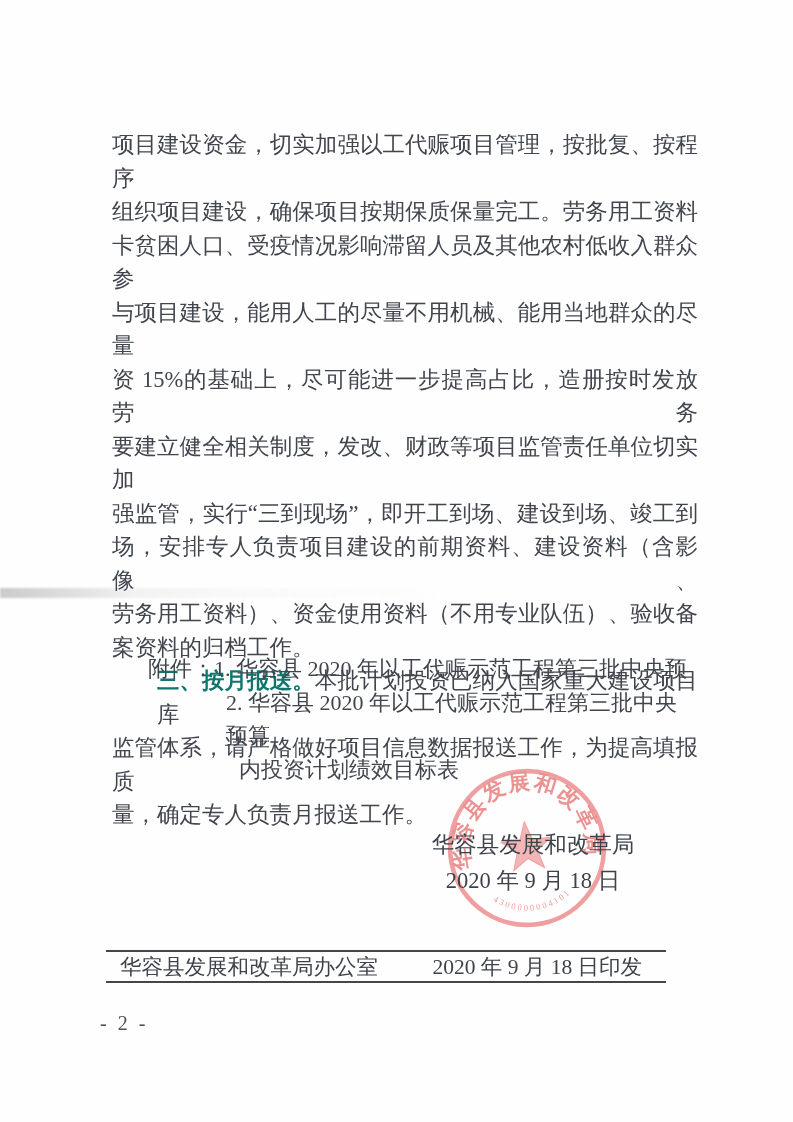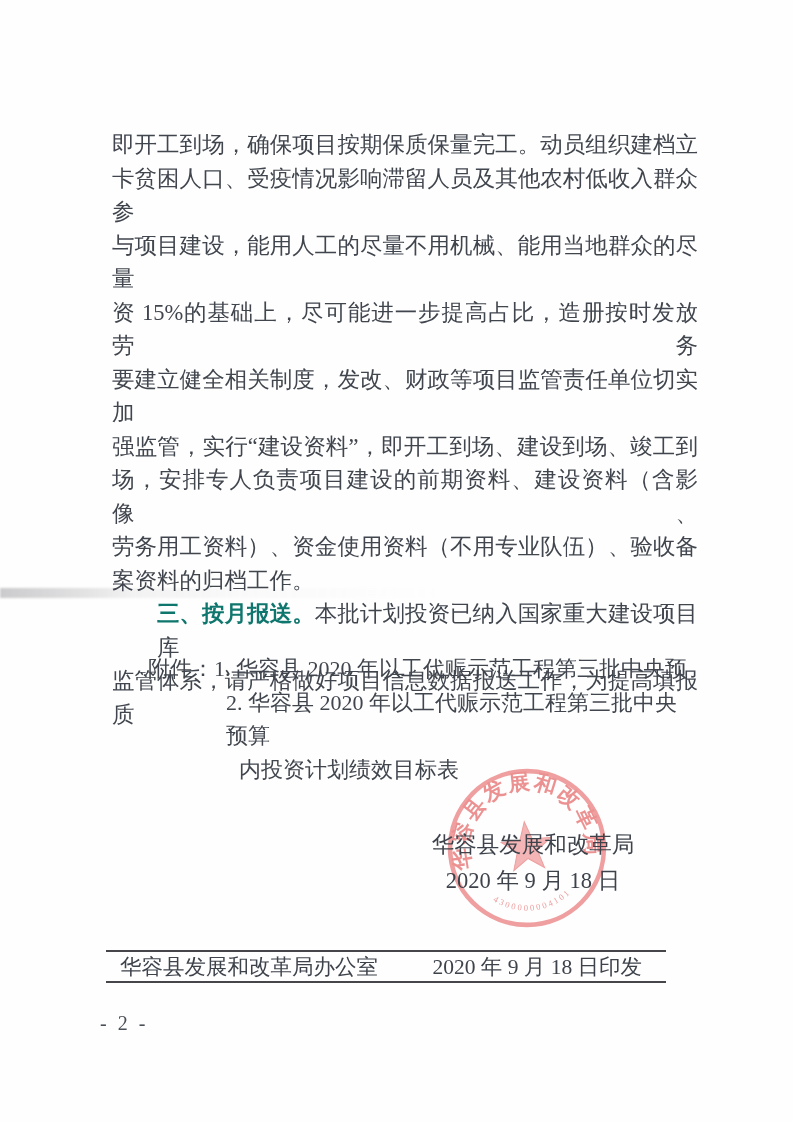--- a/index.html
+++ b/index.html
@@ -67,31 +67,33 @@
   .seal text{font-family:"Liberation Serif","DejaVu Serif",serif;}
 </style>
 </head>
 <body>
 
 <div class="page">
 
   <div class="smudge"></div>
 
   <div class="body-text" id="bodyText">
-      <div class="bline">即开工到场，确保项目按期保质保量完工。动员组织建档立</div>
+      <div class="bline">项目建设资金，切实加强以工代赈项目管理，按批复、按程序</div>
+      <div class="bline">组织项目建设，确保项目按期保质保量完工。劳务用工资料</div>
       <div class="bline">卡贫困人口、受疫情况影响滞留人员及其他农村低收入群众参</div>
       <div class="bline">与项目建设，能用人工的尽量不用机械、能用当地群众的尽量</div>
       <div class="bline">资 15%的基础上，尽可能进一步提高占比，造册按时发放劳务</div>
       <div class="bline">要建立健全相关制度，发改、财政等项目监管责任单位切实加</div>
-      <div class="bline">强监管，实行“建设资料”，即开工到场、建设到场、竣工到</div>
+      <div class="bline">强监管，实行“三到现场”，即开工到场、建设到场、竣工到</div>
       <div class="bline">场，安排专人负责项目建设的前期资料、建设资料（含影像、</div>
       <div class="bline">劳务用工资料）、资金使用资料（不用专业队伍）、验收备</div>
       <div class="bline noj">案资料的归档工作。</div>
       <div class="bline ind"><b>三、按月报送。</b>本批计划投资已纳入国家重大建设项目库</div>
       <div class="bline">监管体系，请严格做好项目信息数据报送工作，为提高填报质</div>
+      <div class="bline noj">量，确定专人负责月报送工作。</div>
     </div>
 
   <div class="attachment" id="attBlock">
       <div class="att-line a0">附件：1. 华容县 2020 年以工代赈示范工程第三批中央预</div>
       <div class="att-line a2">2. 华容县 2020 年以工代赈示范工程第三批中央预算</div>
       <div class="att-line a3">内投资计划绩效目标表</div>
     </div>
 
   <svg class="seal" viewBox="0 0 170 170">
     <g transform="rotate(-6 85 85)">

